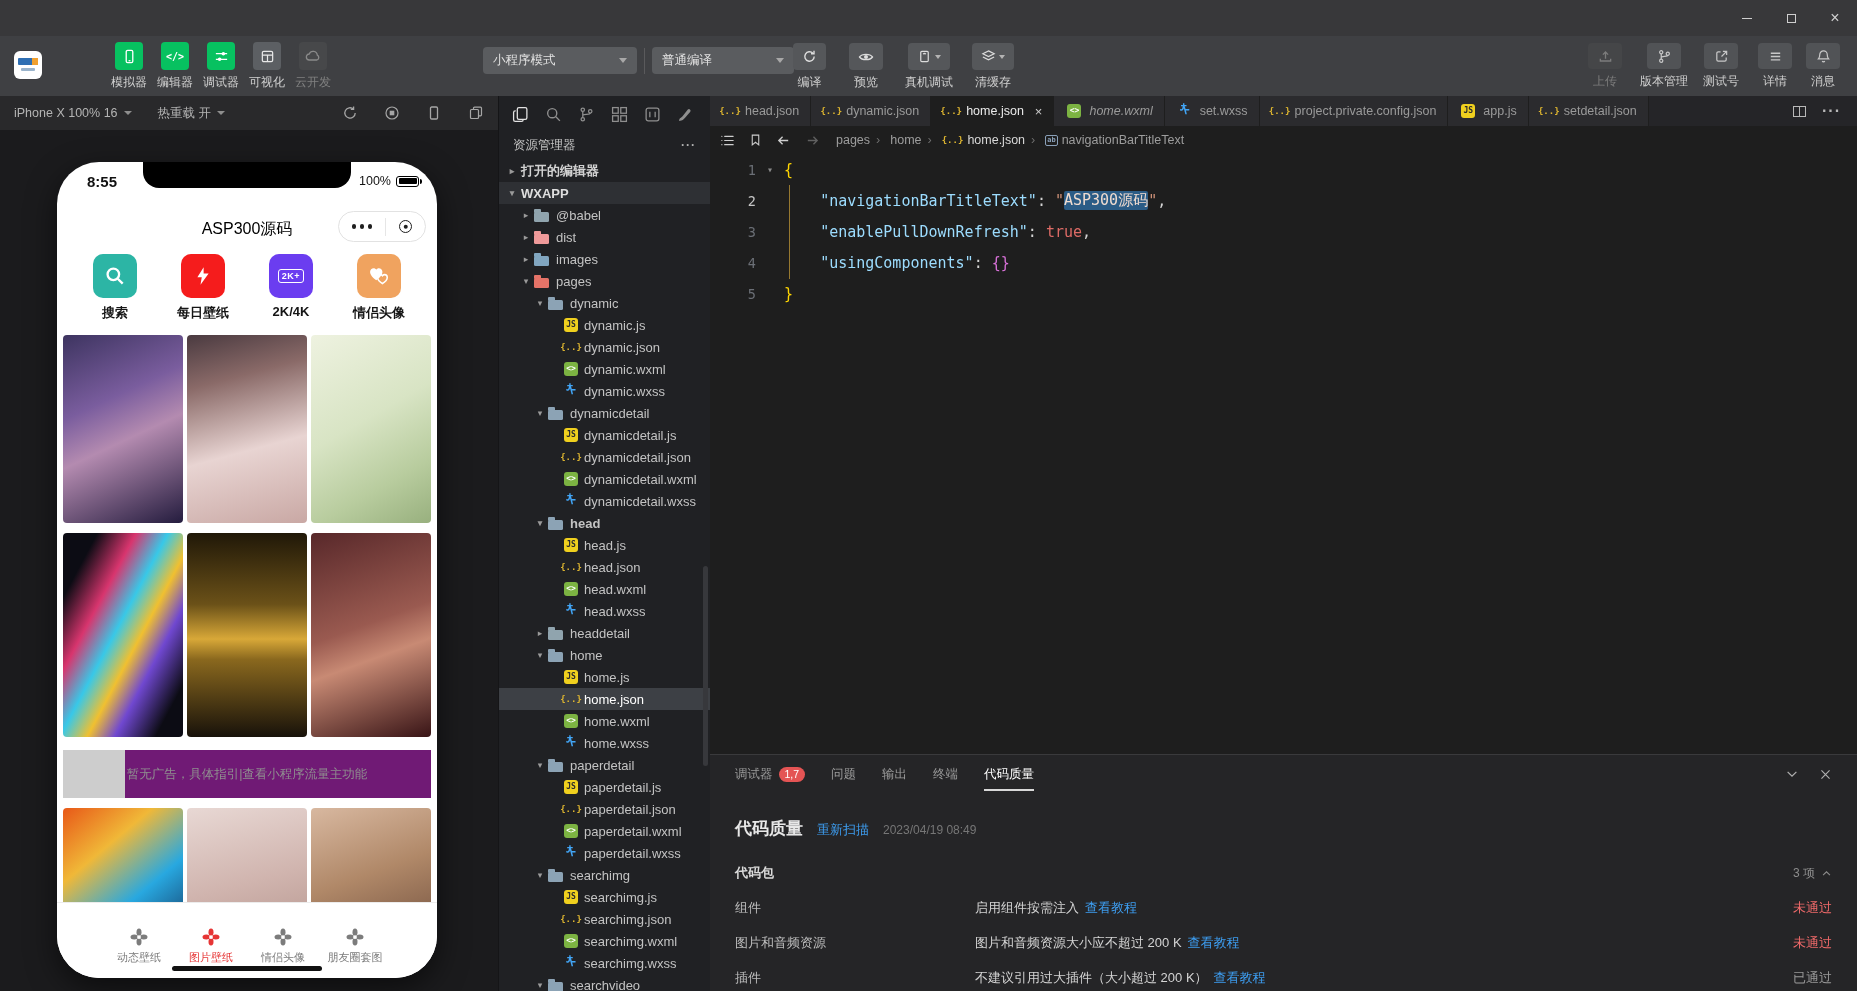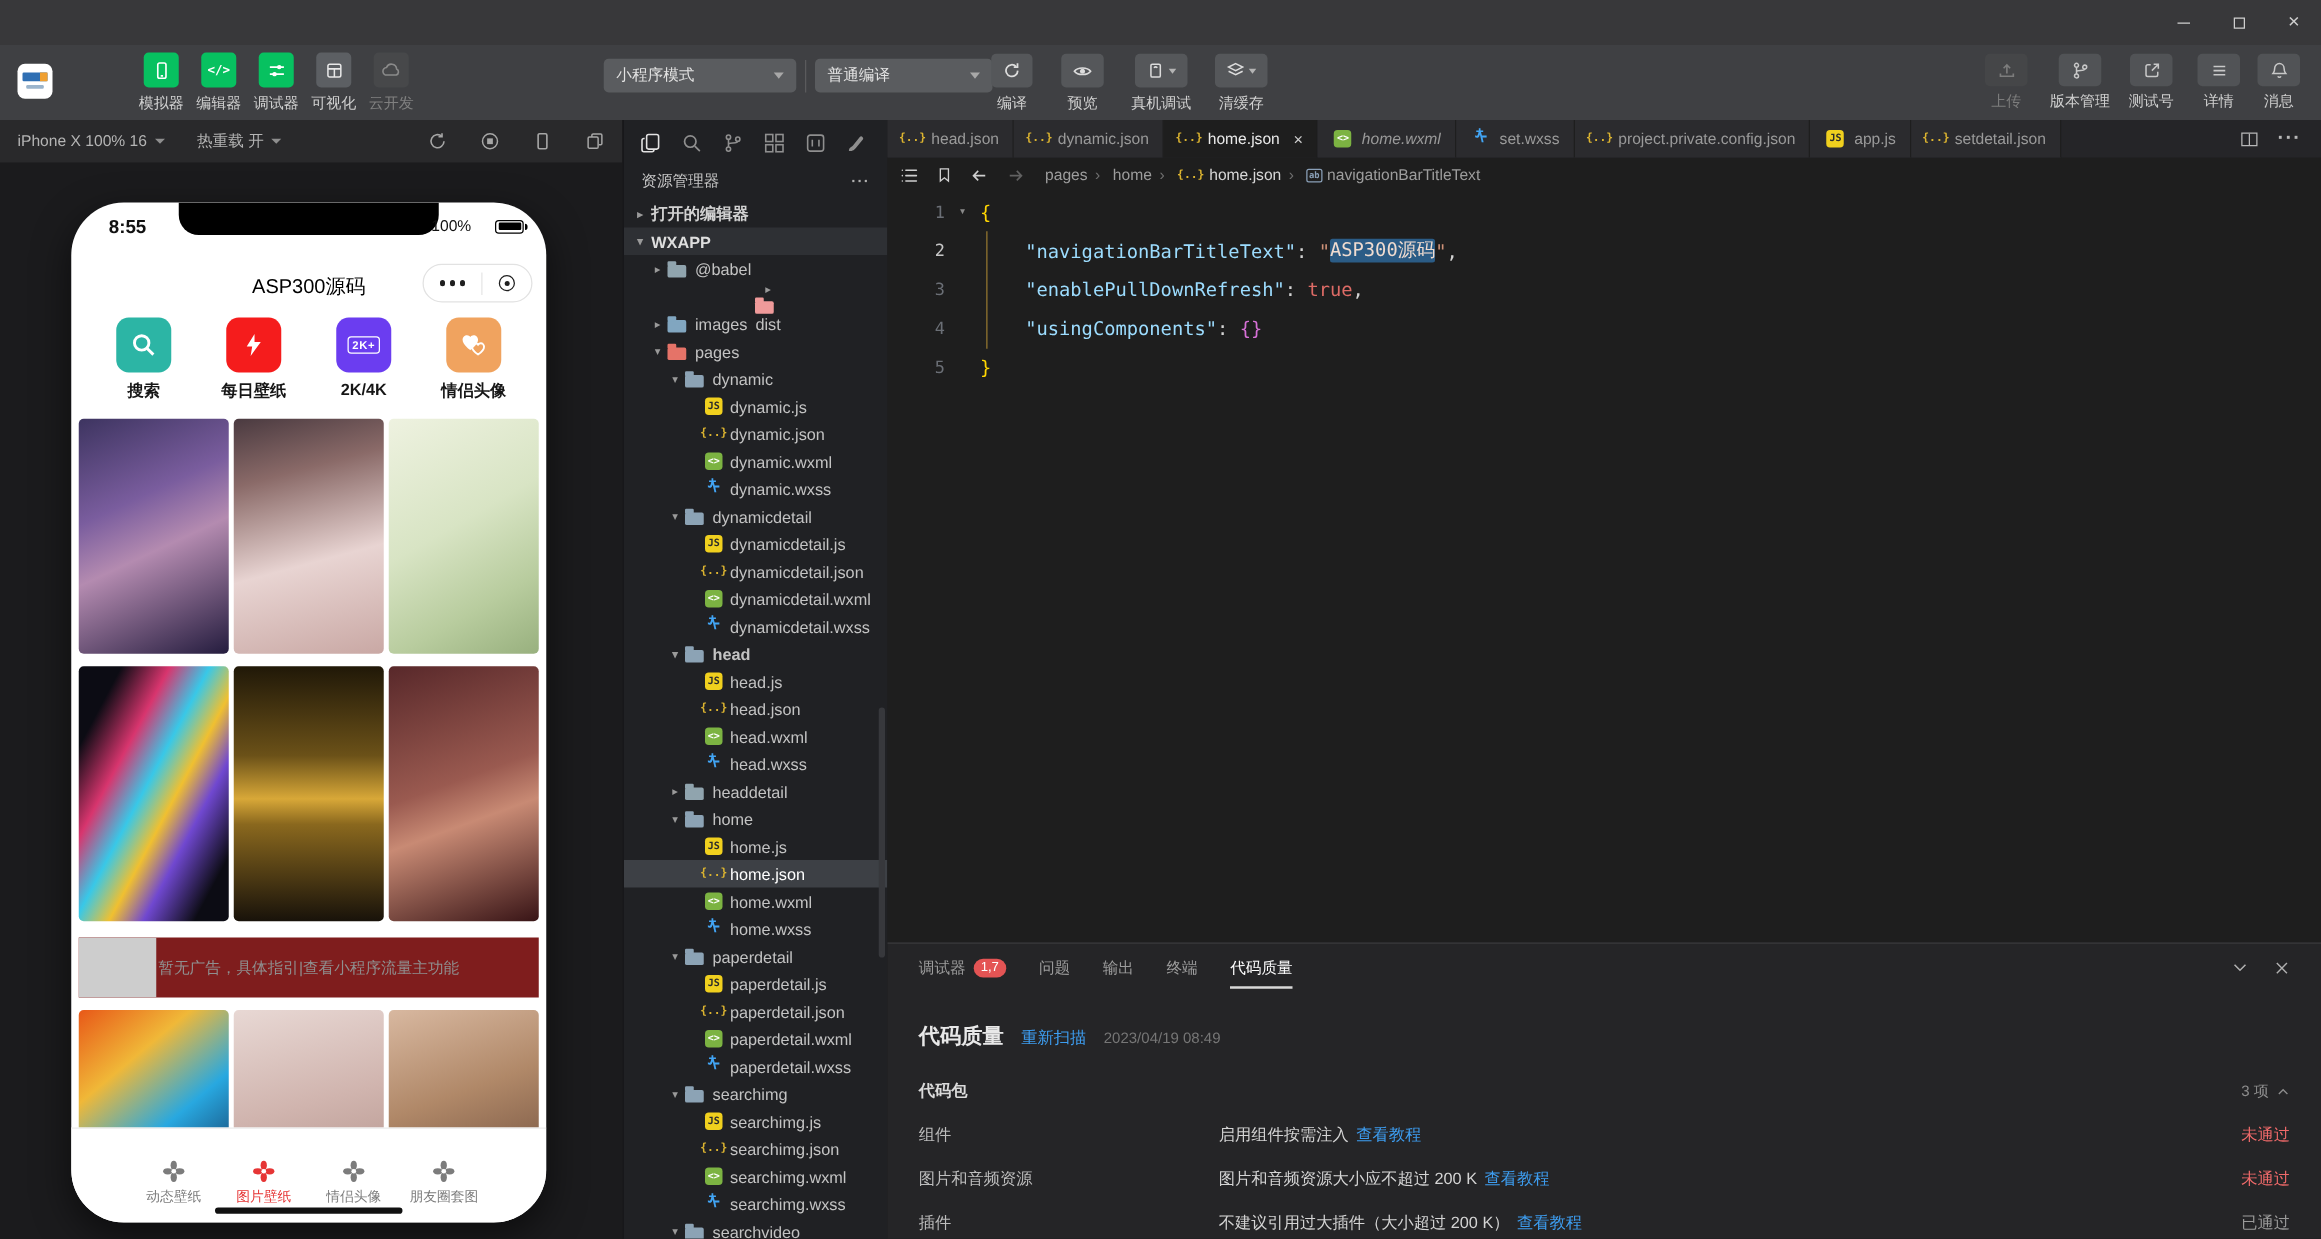--- a/index.html
+++ b/index.html
@@ -49,21 +49,21 @@
 .sim{position:absolute;left:0;top:96px;width:498px;bottom:0;background:#1b1b1d}
 .simbar{height:34px;background:#29292b;display:flex;align-items:center;color:#b4b4b4;font-size:12.5px;padding:0 14px}
 .simbar .scaret{width:0;height:0;border-left:4px solid transparent;border-right:4px solid transparent;border-top:4.5px solid #8e8e8e;margin-left:6px}
 .sim-dev{display:flex;align-items:center}
 .sim-hot{display:flex;align-items:center;margin-left:26px}
 .sim-icons{margin-left:auto;display:flex;gap:26px;color:#a6a6a6}
 
 .phone{position:absolute;left:57px;top:66px;width:380px;height:816px;background:#fff;border-radius:42px;overflow:hidden;box-shadow:0 10px 30px rgba(0,0,0,.55)}
 .notch{position:absolute;top:0;left:50%;transform:translateX(-50%);width:208px;height:26px;background:#000;border-radius:0 0 16px 16px}
 .ptime{position:absolute;top:11px;left:30px;font-size:15px;font-weight:700;color:#111}
-.pbat{position:absolute;top:12px;right:18px;display:flex;align-items:center;gap:19px;font-size:12.5px;color:#111}
+.pbat{position:absolute;top:12px;right:18px;display:flex;align-items:center;gap:5px;font-size:12.5px;color:#111}
 .bat{width:23px;height:11px;border:1px solid #000;border-radius:3px;position:relative}
 .bat::before{content:"";position:absolute;inset:1.5px;background:#000;border-radius:1px}
 .bat::after{content:"";position:absolute;right:-4px;top:2.5px;width:2.5px;height:4.5px;background:#000;border-radius:0 2px 2px 0}
 .ptitle{position:absolute;top:57px;left:0;right:0;text-align:center;font-size:16px;color:#000}
 .capsule{position:absolute;top:49px;right:11px;width:88px;height:31px;border:1px solid #e2e2e2;border-radius:16px;background:#fff;display:flex;align-items:center;justify-content:space-evenly}
 .cap-dots{display:flex;gap:3.5px}
 .cap-dots i{width:4.5px;height:4.5px;border-radius:50%;background:#1f1f1f}
 .cap-div{width:1px;height:18px;background:#e6e6e6}
 .cap-ring{width:13px;height:13px;border:1.5px solid #1f1f1f;border-radius:50%;position:relative}
 .cap-ring::after{content:"";position:absolute;left:50%;top:50%;transform:translate(-50%,-50%);width:4.5px;height:4.5px;border-radius:50%;background:#1f1f1f}
@@ -79,21 +79,21 @@
 .pimg{border-radius:4px}
 .img-1{background:linear-gradient(155deg,#3d3460,#7a5d9e 35%,#b48bb0 55%,#241c3e)}
 .img-2{background:linear-gradient(165deg,#4a3a40,#8a6a68 25%,#e8d4d2 60%,#c9a8a4)}
 .img-3{background:linear-gradient(150deg,#eef2e0,#d8e4c4 45%,#b8cc9e 75%,#98b07e)}
 .img-4{background:linear-gradient(118deg,#0c0c14 15%,#d8356e 32%,#38c8e8 46%,#f0c030 58%,#7048d0 70%,#0c0c14 88%)}
 .img-5{background:linear-gradient(180deg,#201808,#6b5118 35%,#d8a838 52%,#8a681e 62%,#18120a)}
 .img-6{background:linear-gradient(160deg,#58282a,#9a5a50 45%,#c88a74 60%,#381416)}
 .img-7{background:linear-gradient(140deg,#e85818,#f0b838 30%,#28a8e0 60%,#102048)}
 .img-8{background:linear-gradient(165deg,#e8d8d4,#d0b4ae 50%,#b09088)}
 .img-9{background:linear-gradient(160deg,#d8b8a0,#b08868 45%,#684838)}
-.adbar{position:absolute;top:588px;left:6px;right:6px;height:48px;background:#7f1d1d;display:flex;align-items:center;justify-content:center;font-size:12.5px;color:#8f8f8f;overflow:hidden}
+.adbar{position:absolute;top:588px;left:6px;right:6px;height:48px;background:#701a75;display:flex;align-items:center;justify-content:center;font-size:12.5px;color:#8f8f8f;overflow:hidden}
 .adbar::before{content:"";position:absolute;left:0;top:0;width:62px;height:48px;background:#cdcdcd}
 .adbar span{position:relative}
 .ptabbar{position:absolute;left:0;right:0;bottom:0;height:76px;background:#fff;border-top:1px solid #ececec}
 .ptab-row{display:flex;justify-content:center;padding-top:24px}
 .ptab{display:flex;flex-direction:column;align-items:center;gap:3px;color:#7c7c7c;font-size:11px;width:72px}
 .ptab.active{color:#e63535}
 .home-ind{position:absolute;bottom:7px;left:50%;transform:translateX(-50%);width:150px;height:5px;border-radius:3px;background:#111}
 
 .explorer{position:absolute;left:498px;top:96px;width:212px;bottom:0;background:#202124;border-left:1px solid #151517;color:#c3c3c3;overflow:hidden}
 .actbar{height:36px;display:flex;align-items:center;gap:16px;padding:0 13px;color:#8f8f8f}
@@ -578,21 +578,21 @@
         <span class="ticon none"></span>
         <span>WXAPP</span>
       </div>
 
       <div class="trow" style="padding-left: 20px;">
         <span class="chev col"></span>
         <span class="ticon folder f-gray"></span>
         <span>@babel</span>
       </div>
 
-      <div class="trow" style="padding-left: 20px; flex-direction: column;">
+      <div class="trow" style="padding-left: 20px;">
         <span class="chev col"></span>
         <span class="ticon folder f-pink"></span>
         <span>dist</span>
       </div>
 
       <div class="trow" style="padding-left: 20px;">
         <span class="chev col"></span>
         <span class="ticon folder f-img"></span>
         <span>images</span>
       </div>

